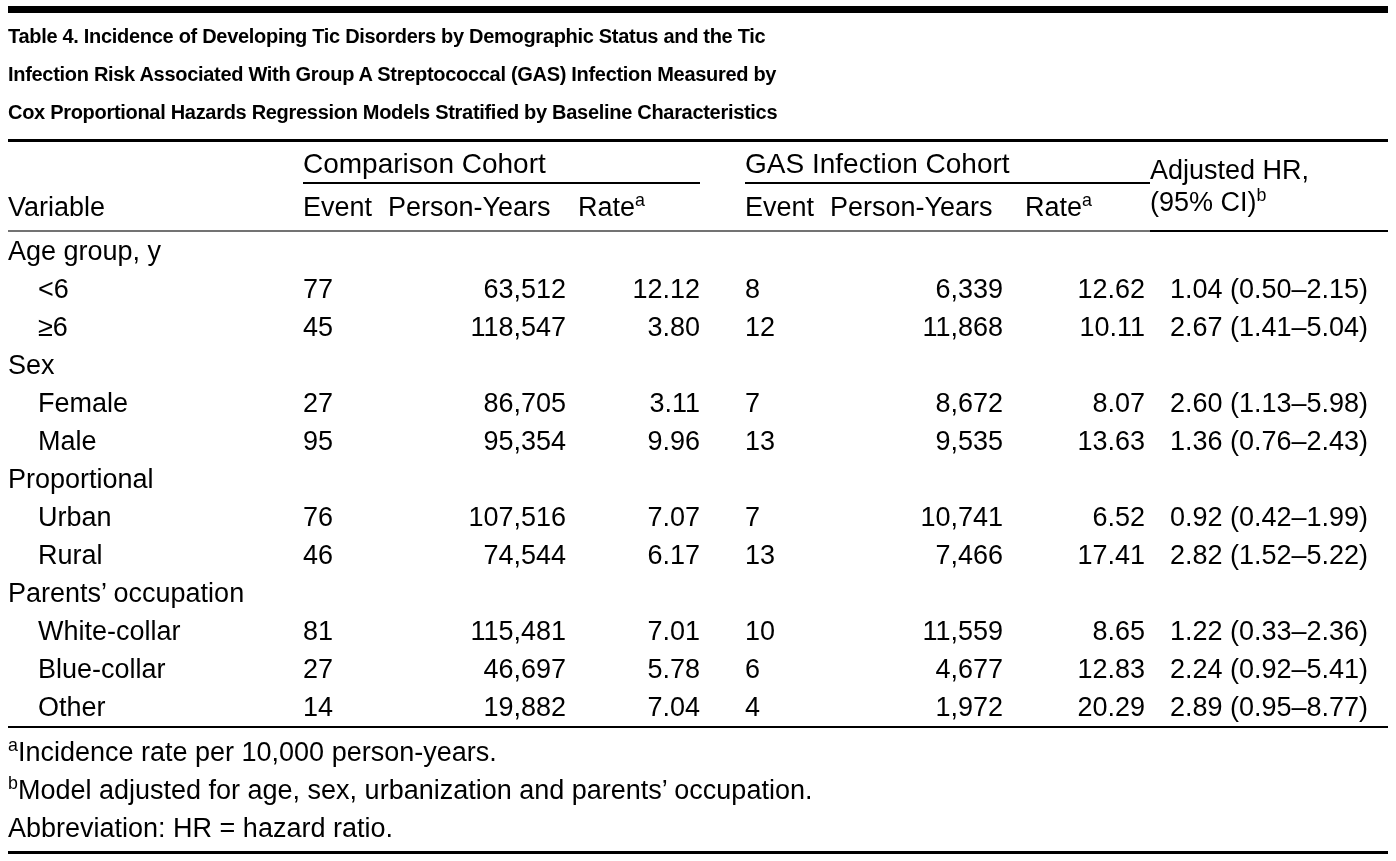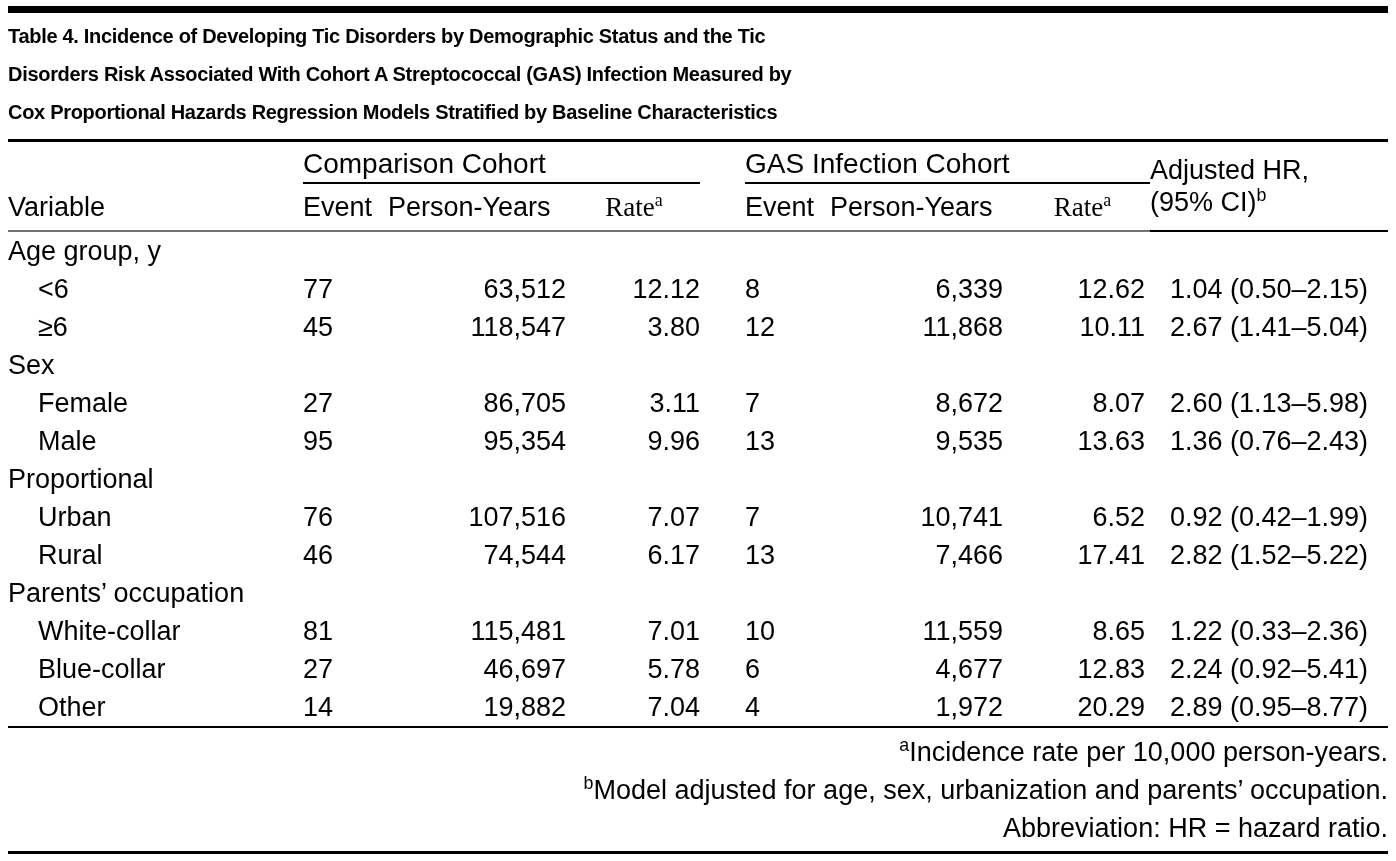--- a/index.html
+++ b/index.html
@@ -40,21 +40,21 @@
     padding-top: 6px;
     padding-bottom: 2px;
     font-size: 28px;
   }
   tr.subhead th {
     padding-top: 8px;
     padding-bottom: 7px;
     border-bottom: 2px solid #737373;
   }
   th.var-head { text-align: left; }
-  th.rate-head { text-align: center; padding-right: 10px; font-family: Liberation Serif, serif; }
+  th.rate-head { text-align: left; padding-right: 10px; }
   th.hr-head {
     border-bottom: 2px solid #000;
     vertical-align: middle;
     font-size: 27px;
     line-height: 32px;
   }
 
   tbody td { line-height: 38px; vertical-align: baseline; }
   td.section-label { text-align: left; }
   td.var-cell { text-align: left; padding-left: 30px; }
@@ -71,31 +71,30 @@
     line-height: 0;
     vertical-align: baseline;
     position: relative;
     top: -0.55em;
   }
 
   .footnotes {
     font-size: 27px;
     line-height: 38px;
     padding: 5px 0 4px 0;
-    text-align: right;
   }
 </style>
 </head>
 <body>
 
 <div class="rule rule-thick"></div>
 
 <div class="title">
   <div>Table 4. Incidence of Developing Tic Disorders by Demographic Status and the Tic</div>
-  <div>Disorders Risk Associated With Cohort A Streptococcal (GAS) Infection Measured by</div>
+  <div>Infection Risk Associated With Group A Streptococcal (GAS) Infection Measured by</div>
   <div>Cox Proportional Hazards Regression Models Stratified by Baseline Characteristics</div>
 </div>
 
 <div class="rule rule-medium"></div>
 
 <table>
   <colgroup>
     <col style="width:295px">
       <col style="width:85px">
       <col style="width:190px">

